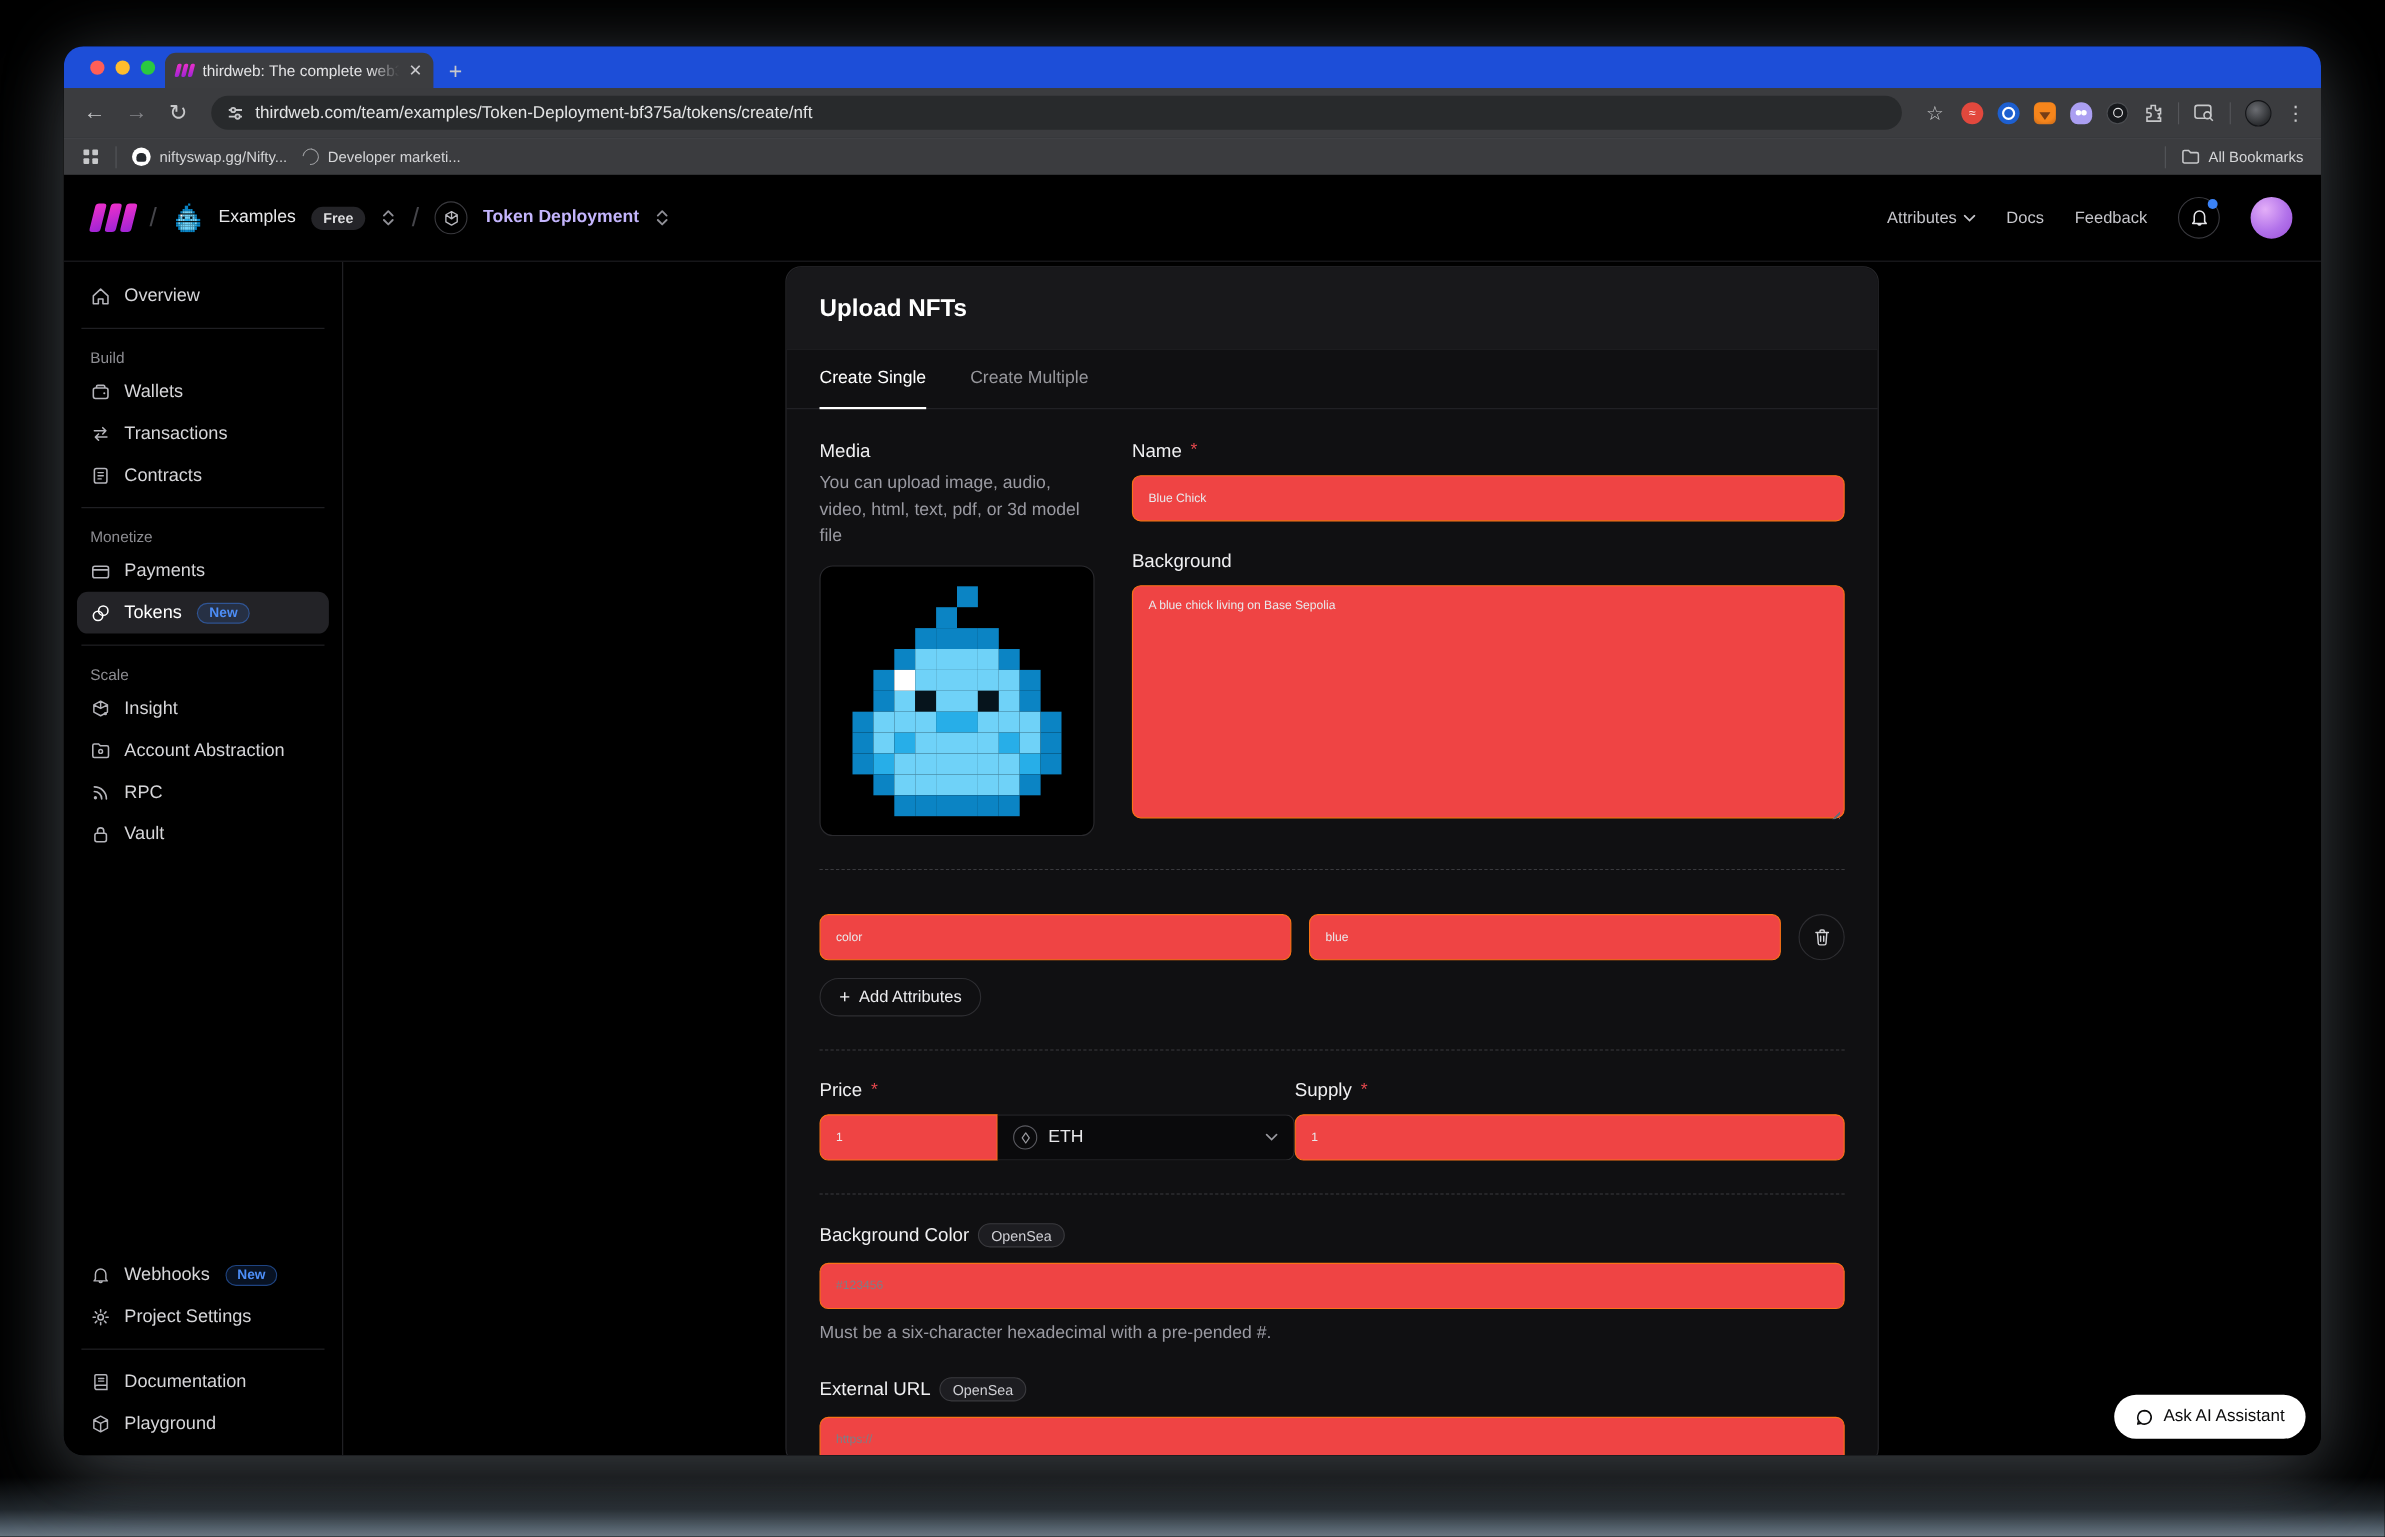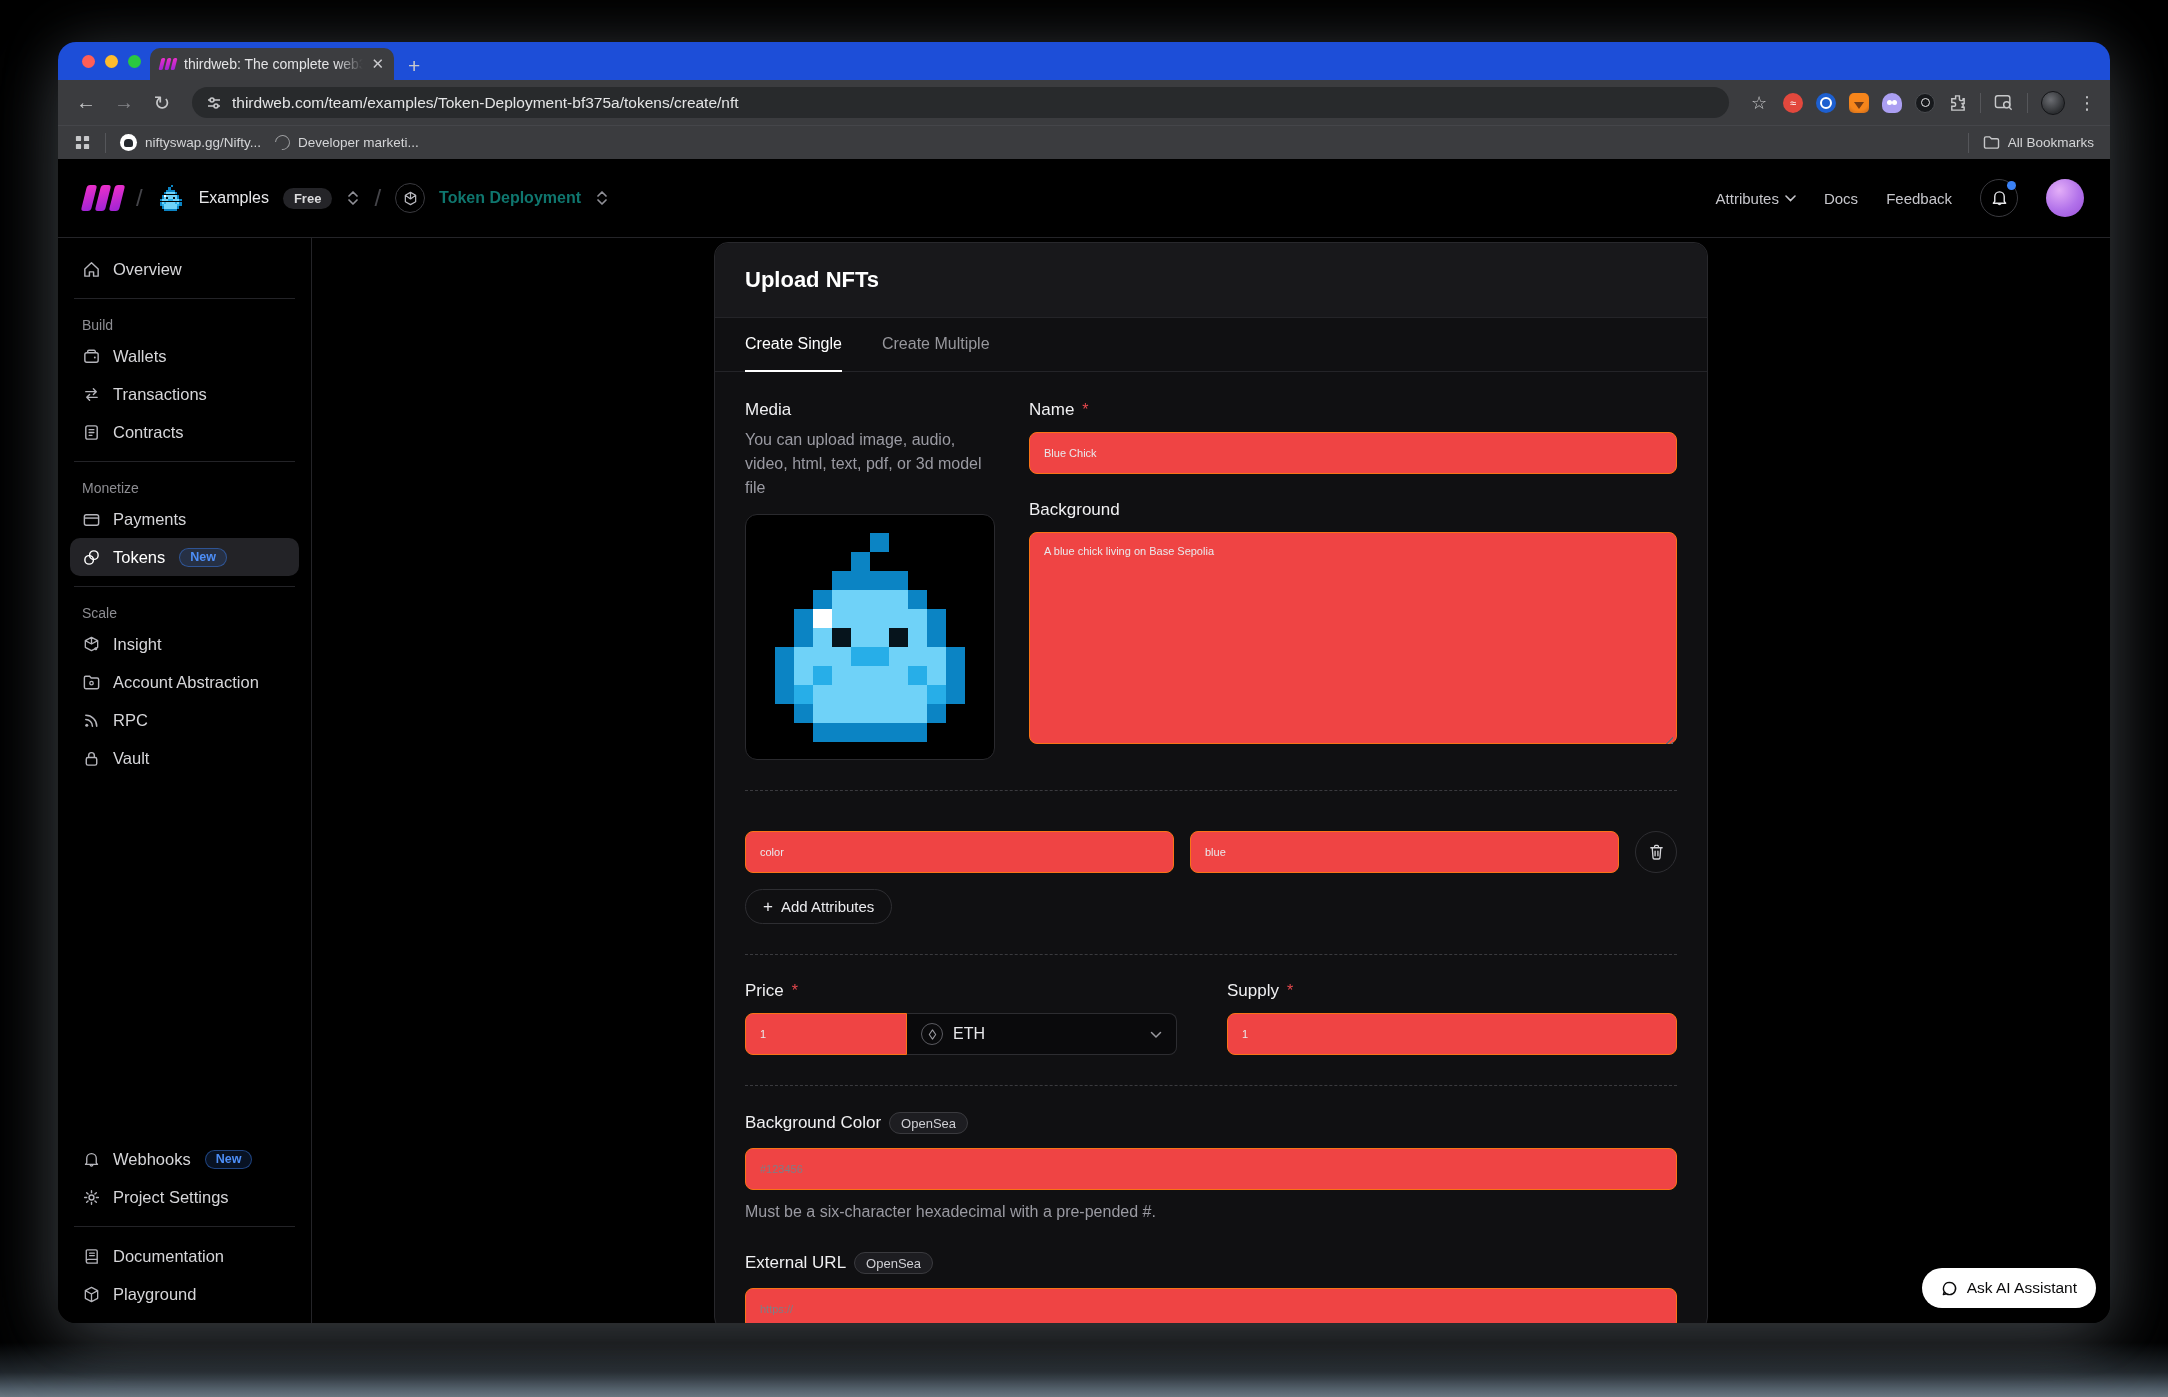--- a/index.html
+++ b/index.html
@@ -63,21 +63,21 @@
   .spacer { flex:1; }
 
   
   .appnav { height:79px; background:#000; border-bottom:1px solid #242428; display:flex; align-items:center; padding:0 26px; gap:14px; }
   .slash { color:#45454a; font-size:24px; font-weight:300; }
   .chick-mini { width:28px; height:26px; display:flex; align-items:center; justify-content:center; }
   .nav-team { color:#e8e8ea; font-size:16px; }
   .pill-free { background:#242428; color:#dcdcde; font-size:13px; padding:3px 11px; border-radius:999px; font-weight:600; }
   .sorter { display:flex; flex-direction:column; align-items:center; line-height:0; }
   .proj-ico { width:30px; height:30px; border-radius:50%; border:1px solid #3a3a3f; display:flex; align-items:center; justify-content:center; }
-  .nav-project { color:#0f766e; font-size:16px; font-weight:700; }
+  .nav-project { color:#c4b5fd; font-size:16px; font-weight:700; }
   .nav-right { margin-left:auto; display:flex; align-items:center; gap:28px; }
   .nav-link { color:#c6c6cb; font-size:15px; display:flex; align-items:center; gap:6px; }
   .bell-wrap { width:38px; height:38px; border:1px solid #3a3a3f; border-radius:50%; position:relative; display:flex; align-items:center; justify-content:center; }
   .bell-dot { position:absolute; top:1px; right:1px; width:9px; height:9px; border-radius:50%; background:#3b82f6; }
   .user-avatar { width:38px; height:38px; border-radius:50%;
     background:radial-gradient(circle at 35% 30%, #e3aef8, #b272ea 55%, #9a4fd9); }
 
   .appbody { display:flex; height:1085px; background:#000; overflow:hidden; }
 
   
@@ -121,21 +121,21 @@
   .name-col { flex:1; }
 
   .section { border-top:1px dashed #3a3a3e; margin-top:30px; padding-top:26px; }
   .attr-row { display:flex; gap:16px; margin-top:14px; align-items:center; }
   .attr-row .inp { flex:1; }
   .icon-btn { width:42px; height:42px; border-radius:50%; border:1px solid #2e2e32; background:transparent;
     display:flex; align-items:center; justify-content:center; flex-shrink:0; color:#d4d4d8; }
   .btn-add { margin-top:16px; display:inline-flex; align-items:center; gap:8px; background:transparent;
     border:1px solid #2e2e32; border-radius:999px; color:#ececef; font-size:15px; padding:8px 17px; font-family:inherit; }
 
-  .row-price { display:flex; gap:50px; }
+  .row-price { display:flex; }
   .price-col { width:432px; flex-shrink:0; }
   .supply-col { flex:1; }
   .price-group { display:flex; margin-top:12px; }
   .price-group .inp.num { width:162px; border-radius:8px 0 0 8px; }
   .currency-select { flex:1; height:42px; background:#0a0a0c; border:1px solid #2d2d31; border-left:none;
     border-radius:0 8px 8px 0; display:flex; align-items:center; gap:10px; padding:0 14px; color:#e9e9ec; font-size:16px; }
   .eth-ico { width:22px; height:22px; border-radius:50%; border:1px solid #5a5a60; display:flex; align-items:center; justify-content:center; color:#9a9aa0; }
   .chev-end { margin-left:auto; color:#9a9aa0; }
 
   .badge-os { font-size:13px; color:#cfcfd4; border:1px solid #3a3a3e; background:#1d1d21; padding:2.5px 11px; border-radius:999px; }

